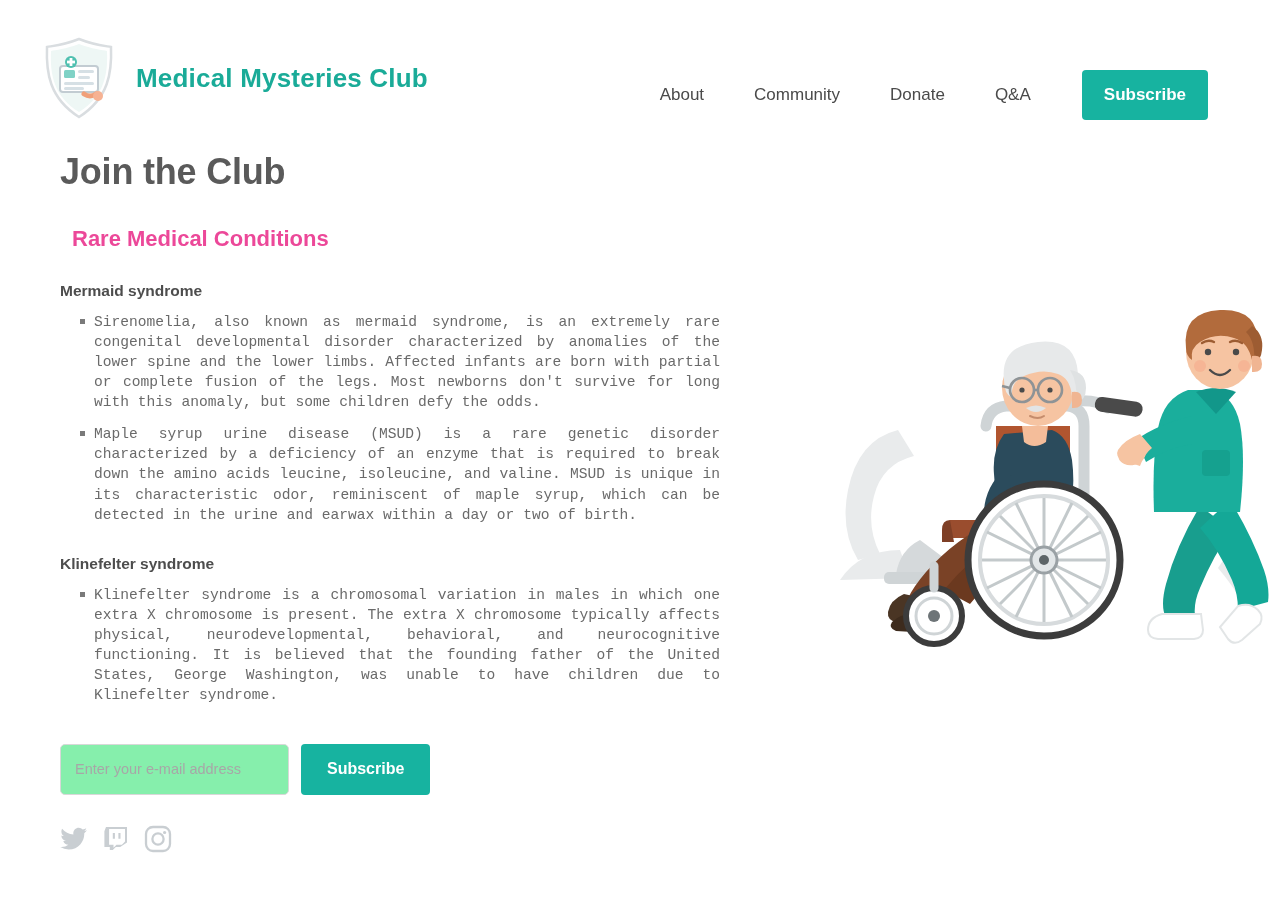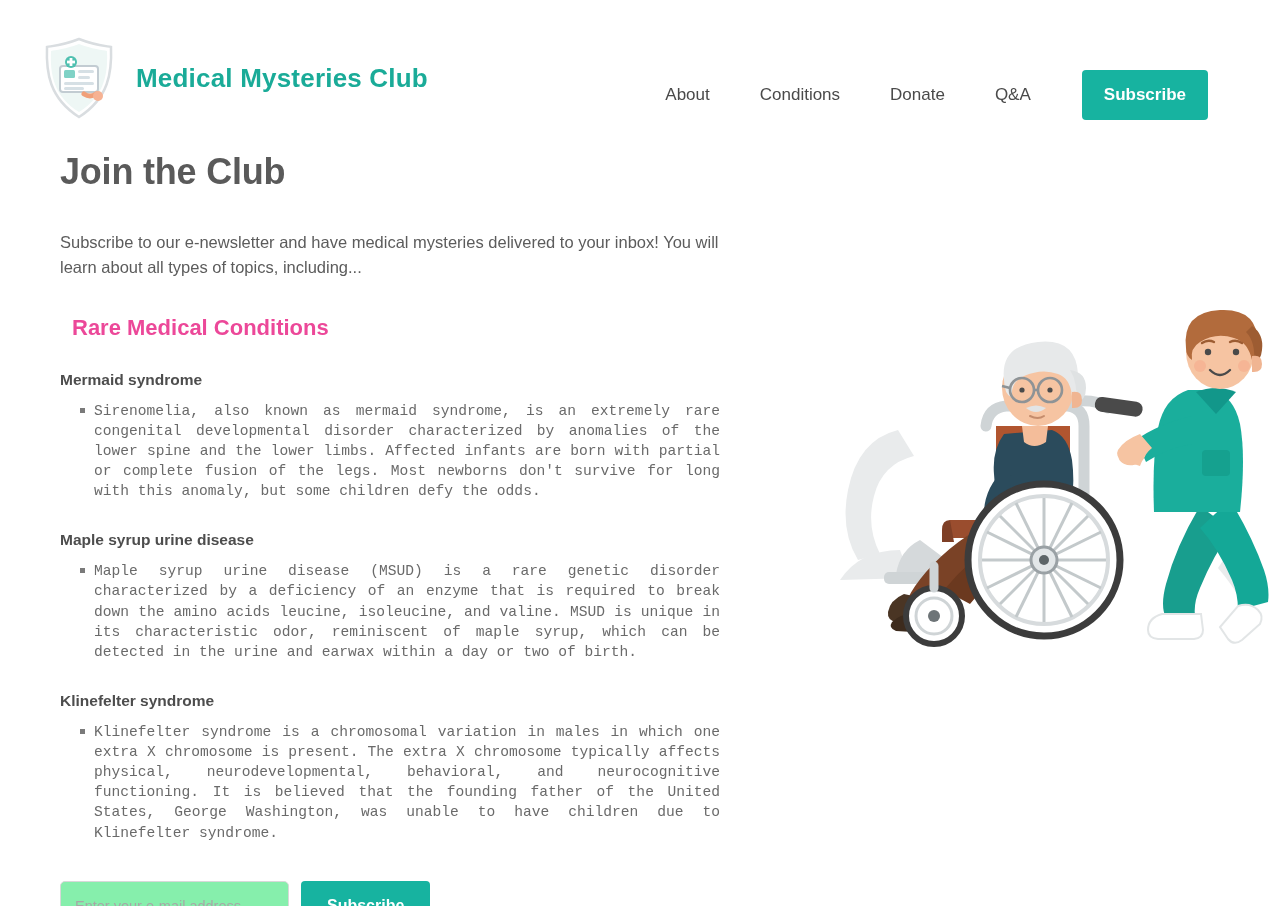--- a/index.html
+++ b/index.html
@@ -212,40 +212,38 @@
         <rect x="27" y="24.6" width="8" height="2.8" fill="#ffffff"></rect>
         <path d="M44 58 q6 4 12 0" stroke="#f0a07a" stroke-width="5" fill="none" stroke-linecap="round"></path>
         <circle cx="58" cy="60" r="5" fill="#f6b293"></circle>
       </svg>
     </span>
     <span class="brand-title">Medical Mysteries Club</span>
   </div>
 
   <nav class="site-nav">
     <a class="nav-link" href="#">About</a>
-    <a class="nav-link" href="#">Conditions</a>
+    <a class="nav-link" href="#">Community</a>
     <a class="nav-link" href="#">Donate</a>
     <a class="nav-link" href="#">Q&amp;A</a>
     <button class="btn-subscribe-nav">Subscribe</button>
   </nav>
 </header>
 
 <main class="page-main">
   <section class="content-col">
     <h1 class="page-title">Join the Club</h1>
-    <p class="intro">Subscribe to our e-newsletter and have medical mysteries delivered to your inbox! You will learn about all types of topics, including...</p>
 
     <h2 class="section-title">Rare Medical Conditions</h2>
 
     <h3 class="cond-title">Mermaid syndrome</h3>
     <ul class="cond-list">
       <li>Sirenomelia, also known as mermaid syndrome, is an extremely rare congenital developmental disorder characterized by anomalies of the lower spine and the lower limbs. Affected infants are born with partial or complete fusion of the legs. Most newborns don't survive for long with this anomaly, but some children defy the odds.</li>
     </ul>
 
-    <h3 class="cond-title">Maple syrup urine disease</h3>
     <ul class="cond-list">
       <li>Maple syrup urine disease (MSUD) is a rare genetic disorder characterized by a deficiency of an enzyme that is required to break down the amino acids leucine, isoleucine, and valine. MSUD is unique in its characteristic odor, reminiscent of maple syrup, which can be detected in the urine and earwax within a day or two of birth.</li>
     </ul>
 
     <h3 class="cond-title">Klinefelter syndrome</h3>
     <ul class="cond-list">
       <li>Klinefelter syndrome is a chromosomal variation in males in which one extra X chromosome is present. The extra X chromosome typically affects physical, neurodevelopmental, behavioral, and neurocognitive functioning. It is believed that the founding father of the United States, George Washington, was unable to have children due to Klinefelter syndrome.</li>
     </ul>
 
     <div class="signup-row">

